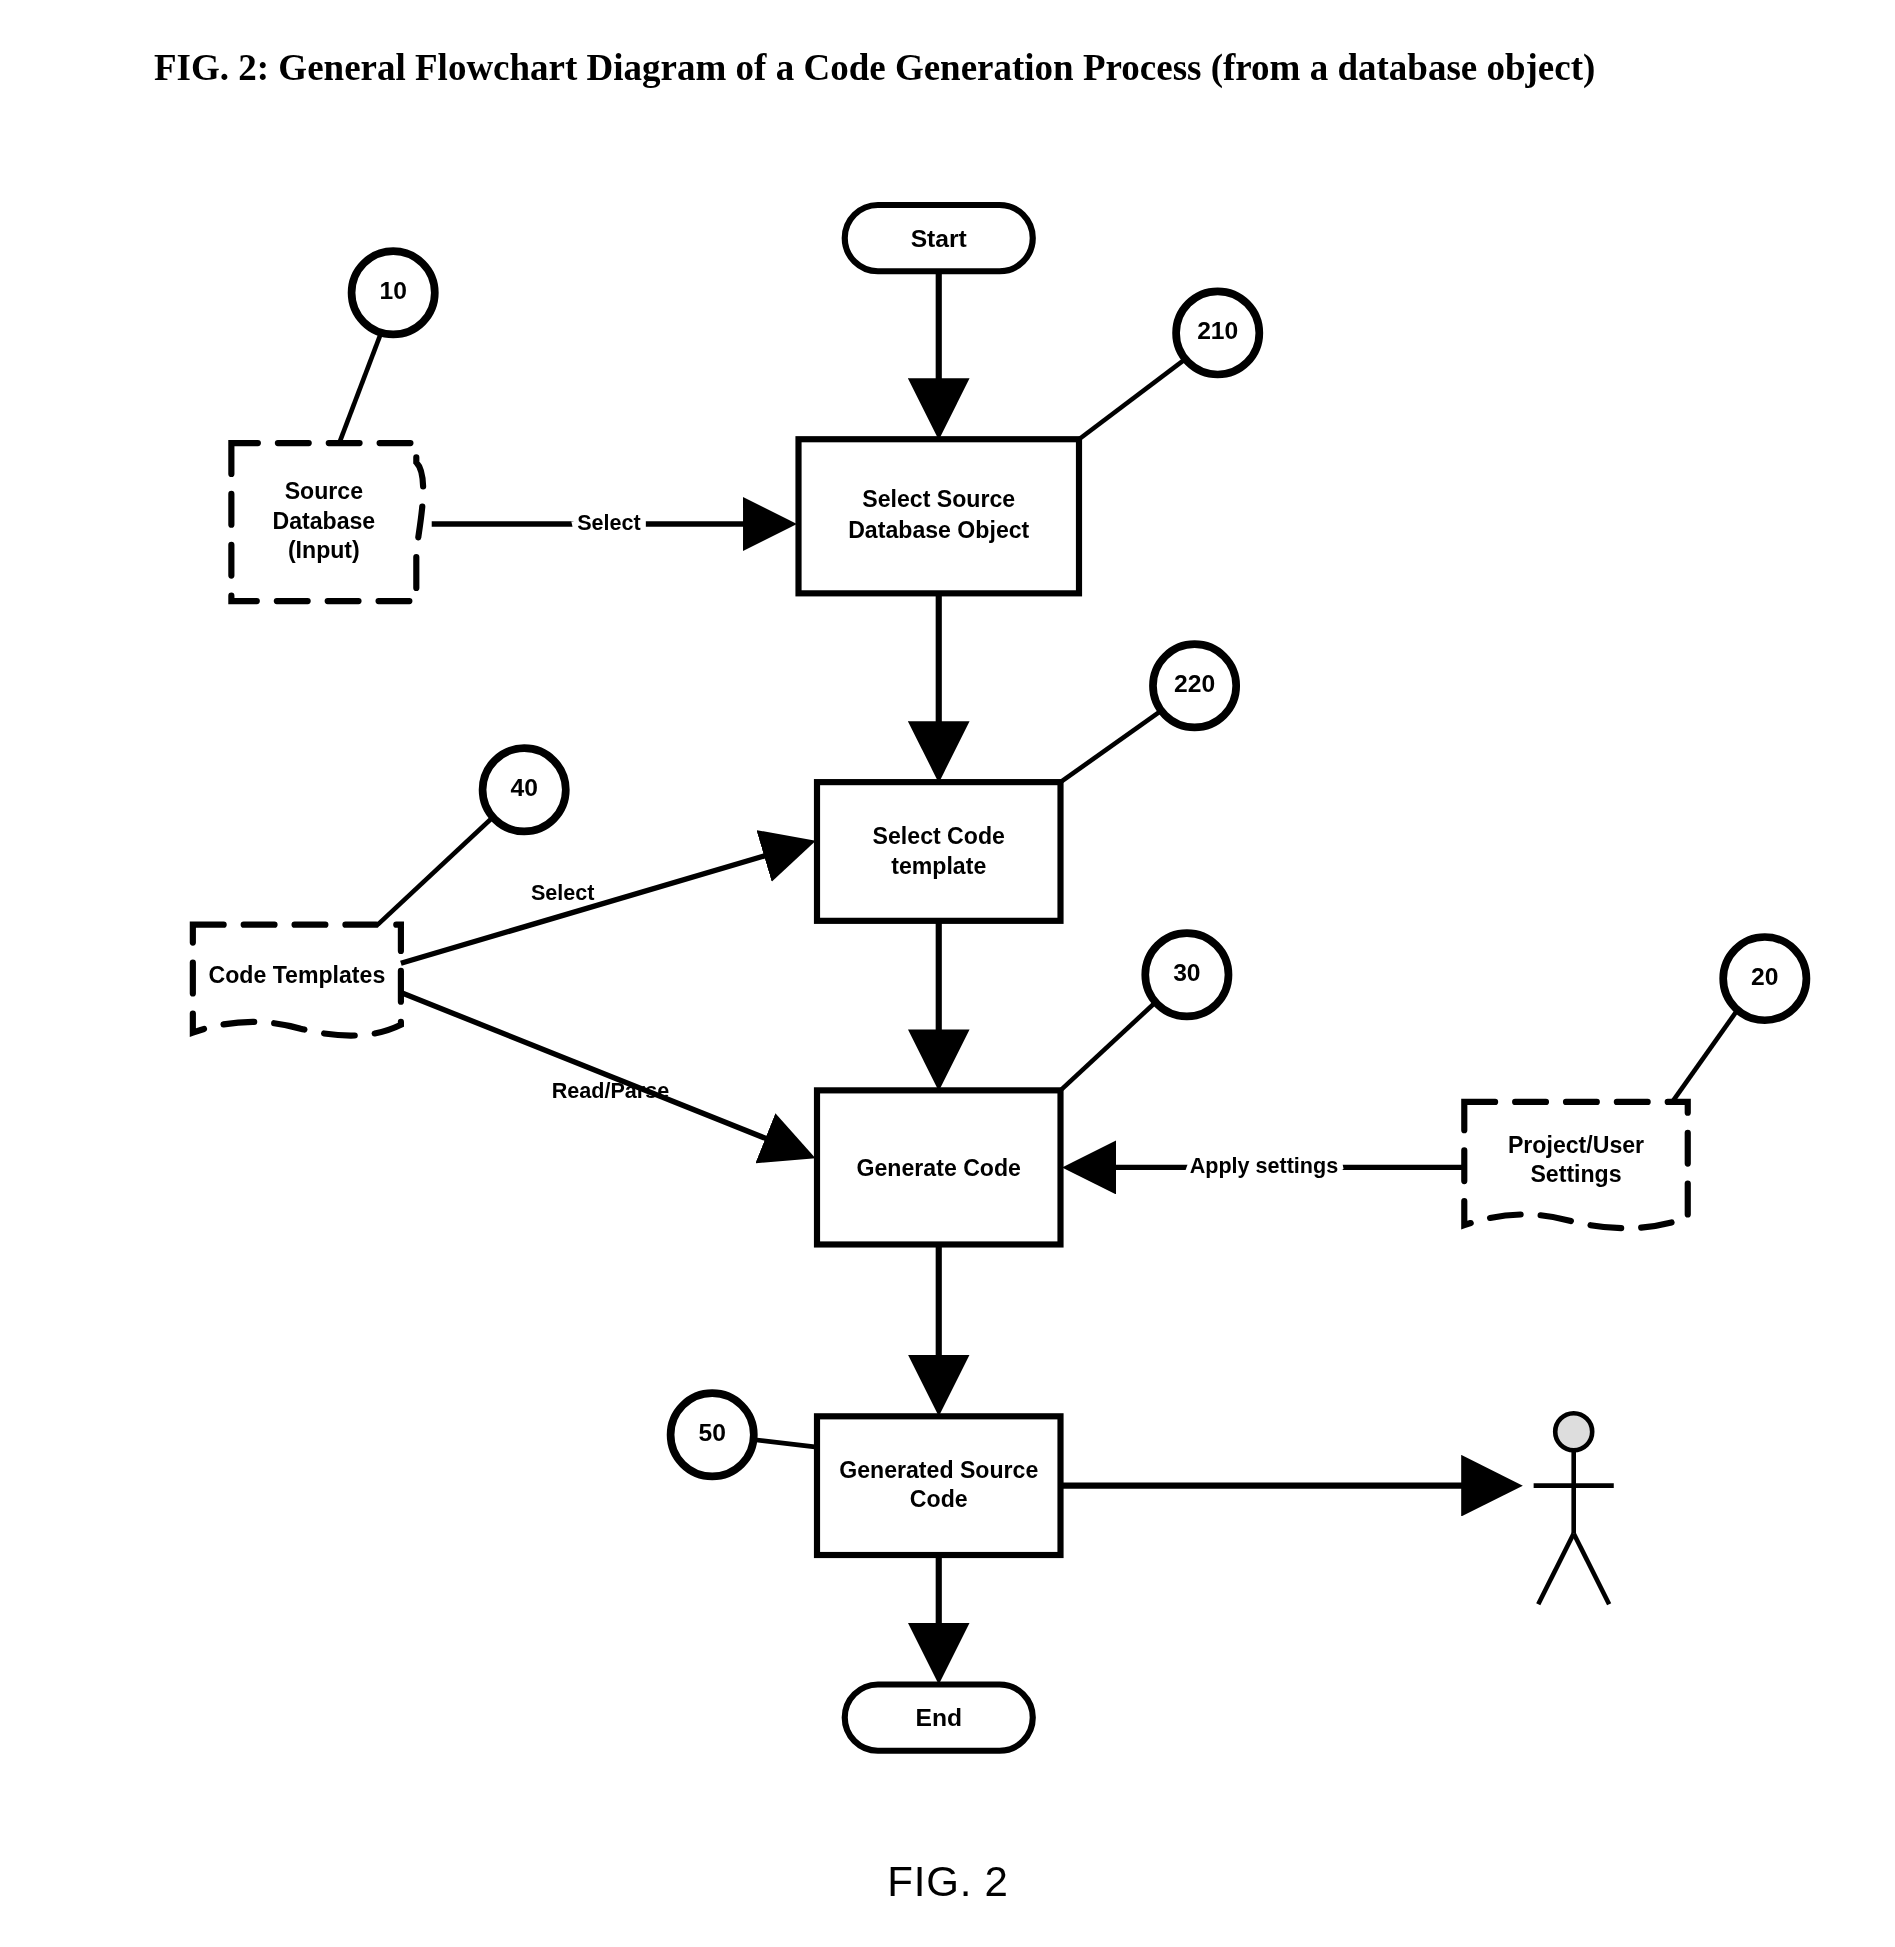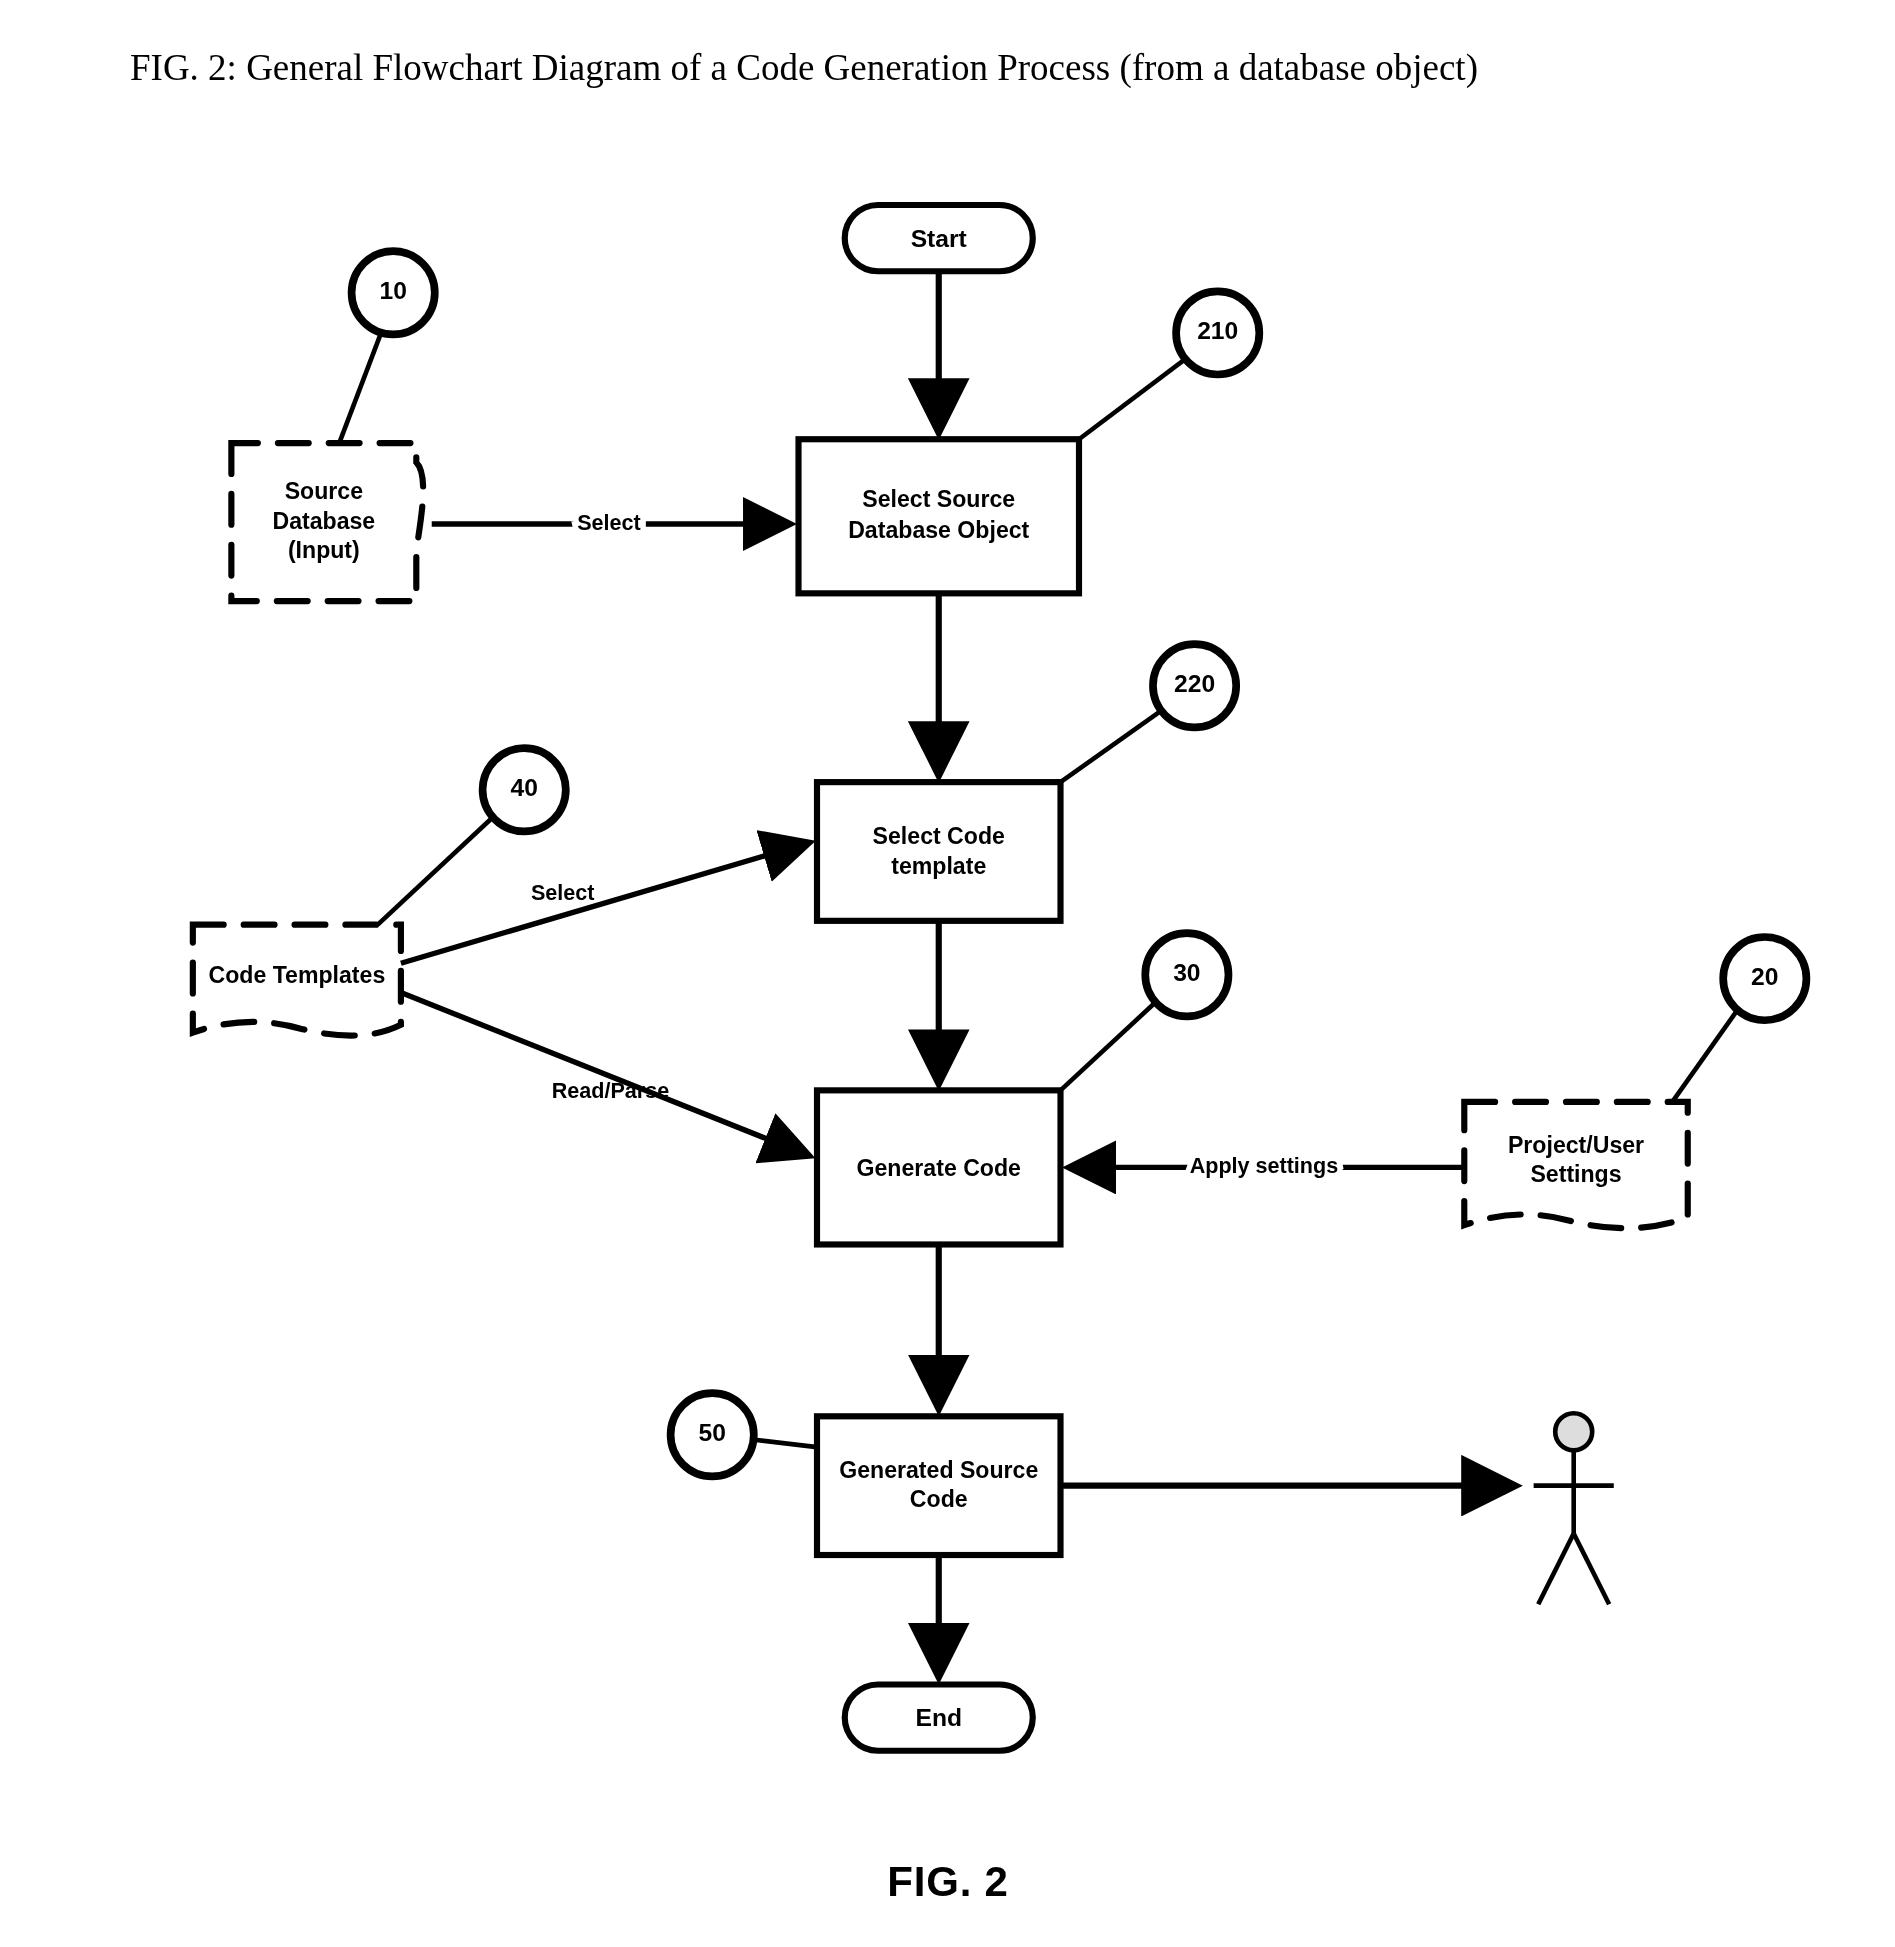--- a/index.html
+++ b/index.html
@@ -6,32 +6,32 @@
   body {
     background: #fff;
     font-family: Georgia, 'Times New Roman', serif;
     width: 1896px;
     height: 1948px;
     position: relative;
   }
   .title {
     position: absolute;
     top: 46px;
-    left: 130px;
+    left: 154px;
     font-size: 37px;
-    font-weight: normal;
+    font-weight: bold;
   }
   .fig-label {
     position: absolute;
     bottom: 42px;
     left: 50%;
     transform: translateX(-50%);
     font-family: Arial, Helvetica, sans-serif;
     font-size: 42px;
-    font-weight: 700;
+    font-weight: 400;
     letter-spacing: 0.8px;
   }
   svg { position: absolute; top: 0; left: 0; }
   .box-text, .ref-text, .edge-text, .term-text {
     font-family: Arial, Helvetica, sans-serif;
     font-weight: bold;
     fill: #000;
     text-anchor: middle;
     dominant-baseline: middle;
   }

